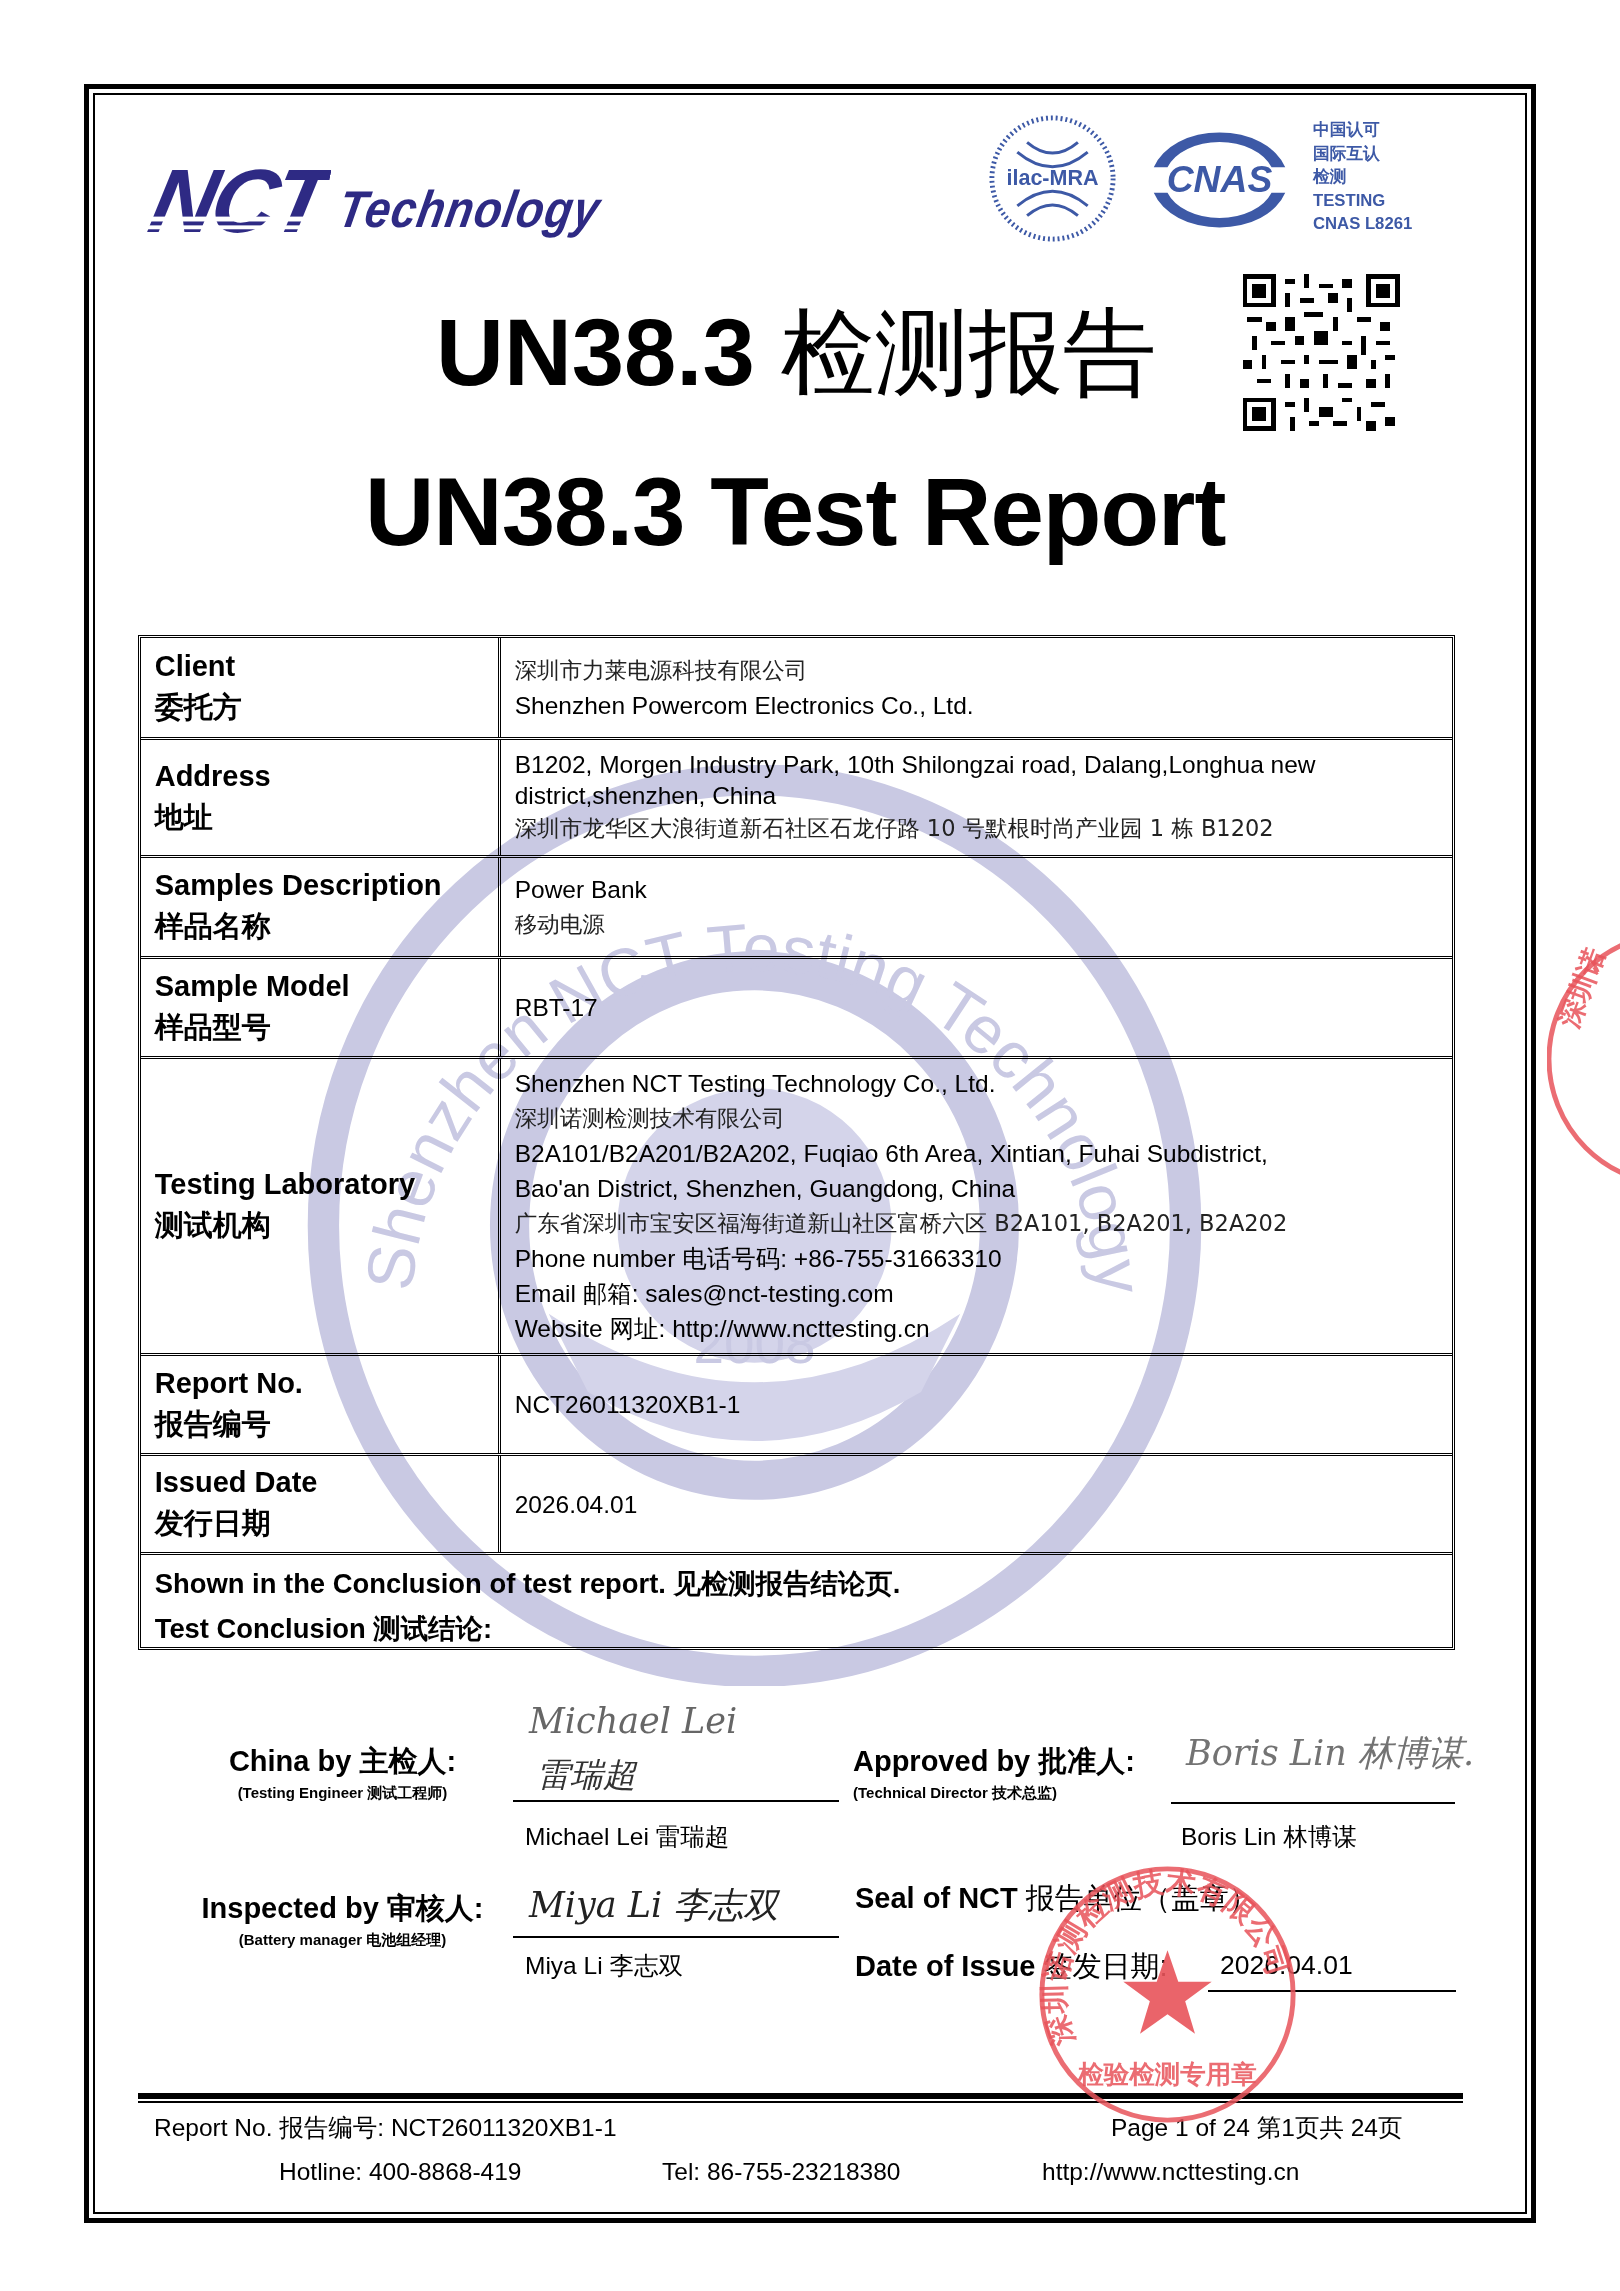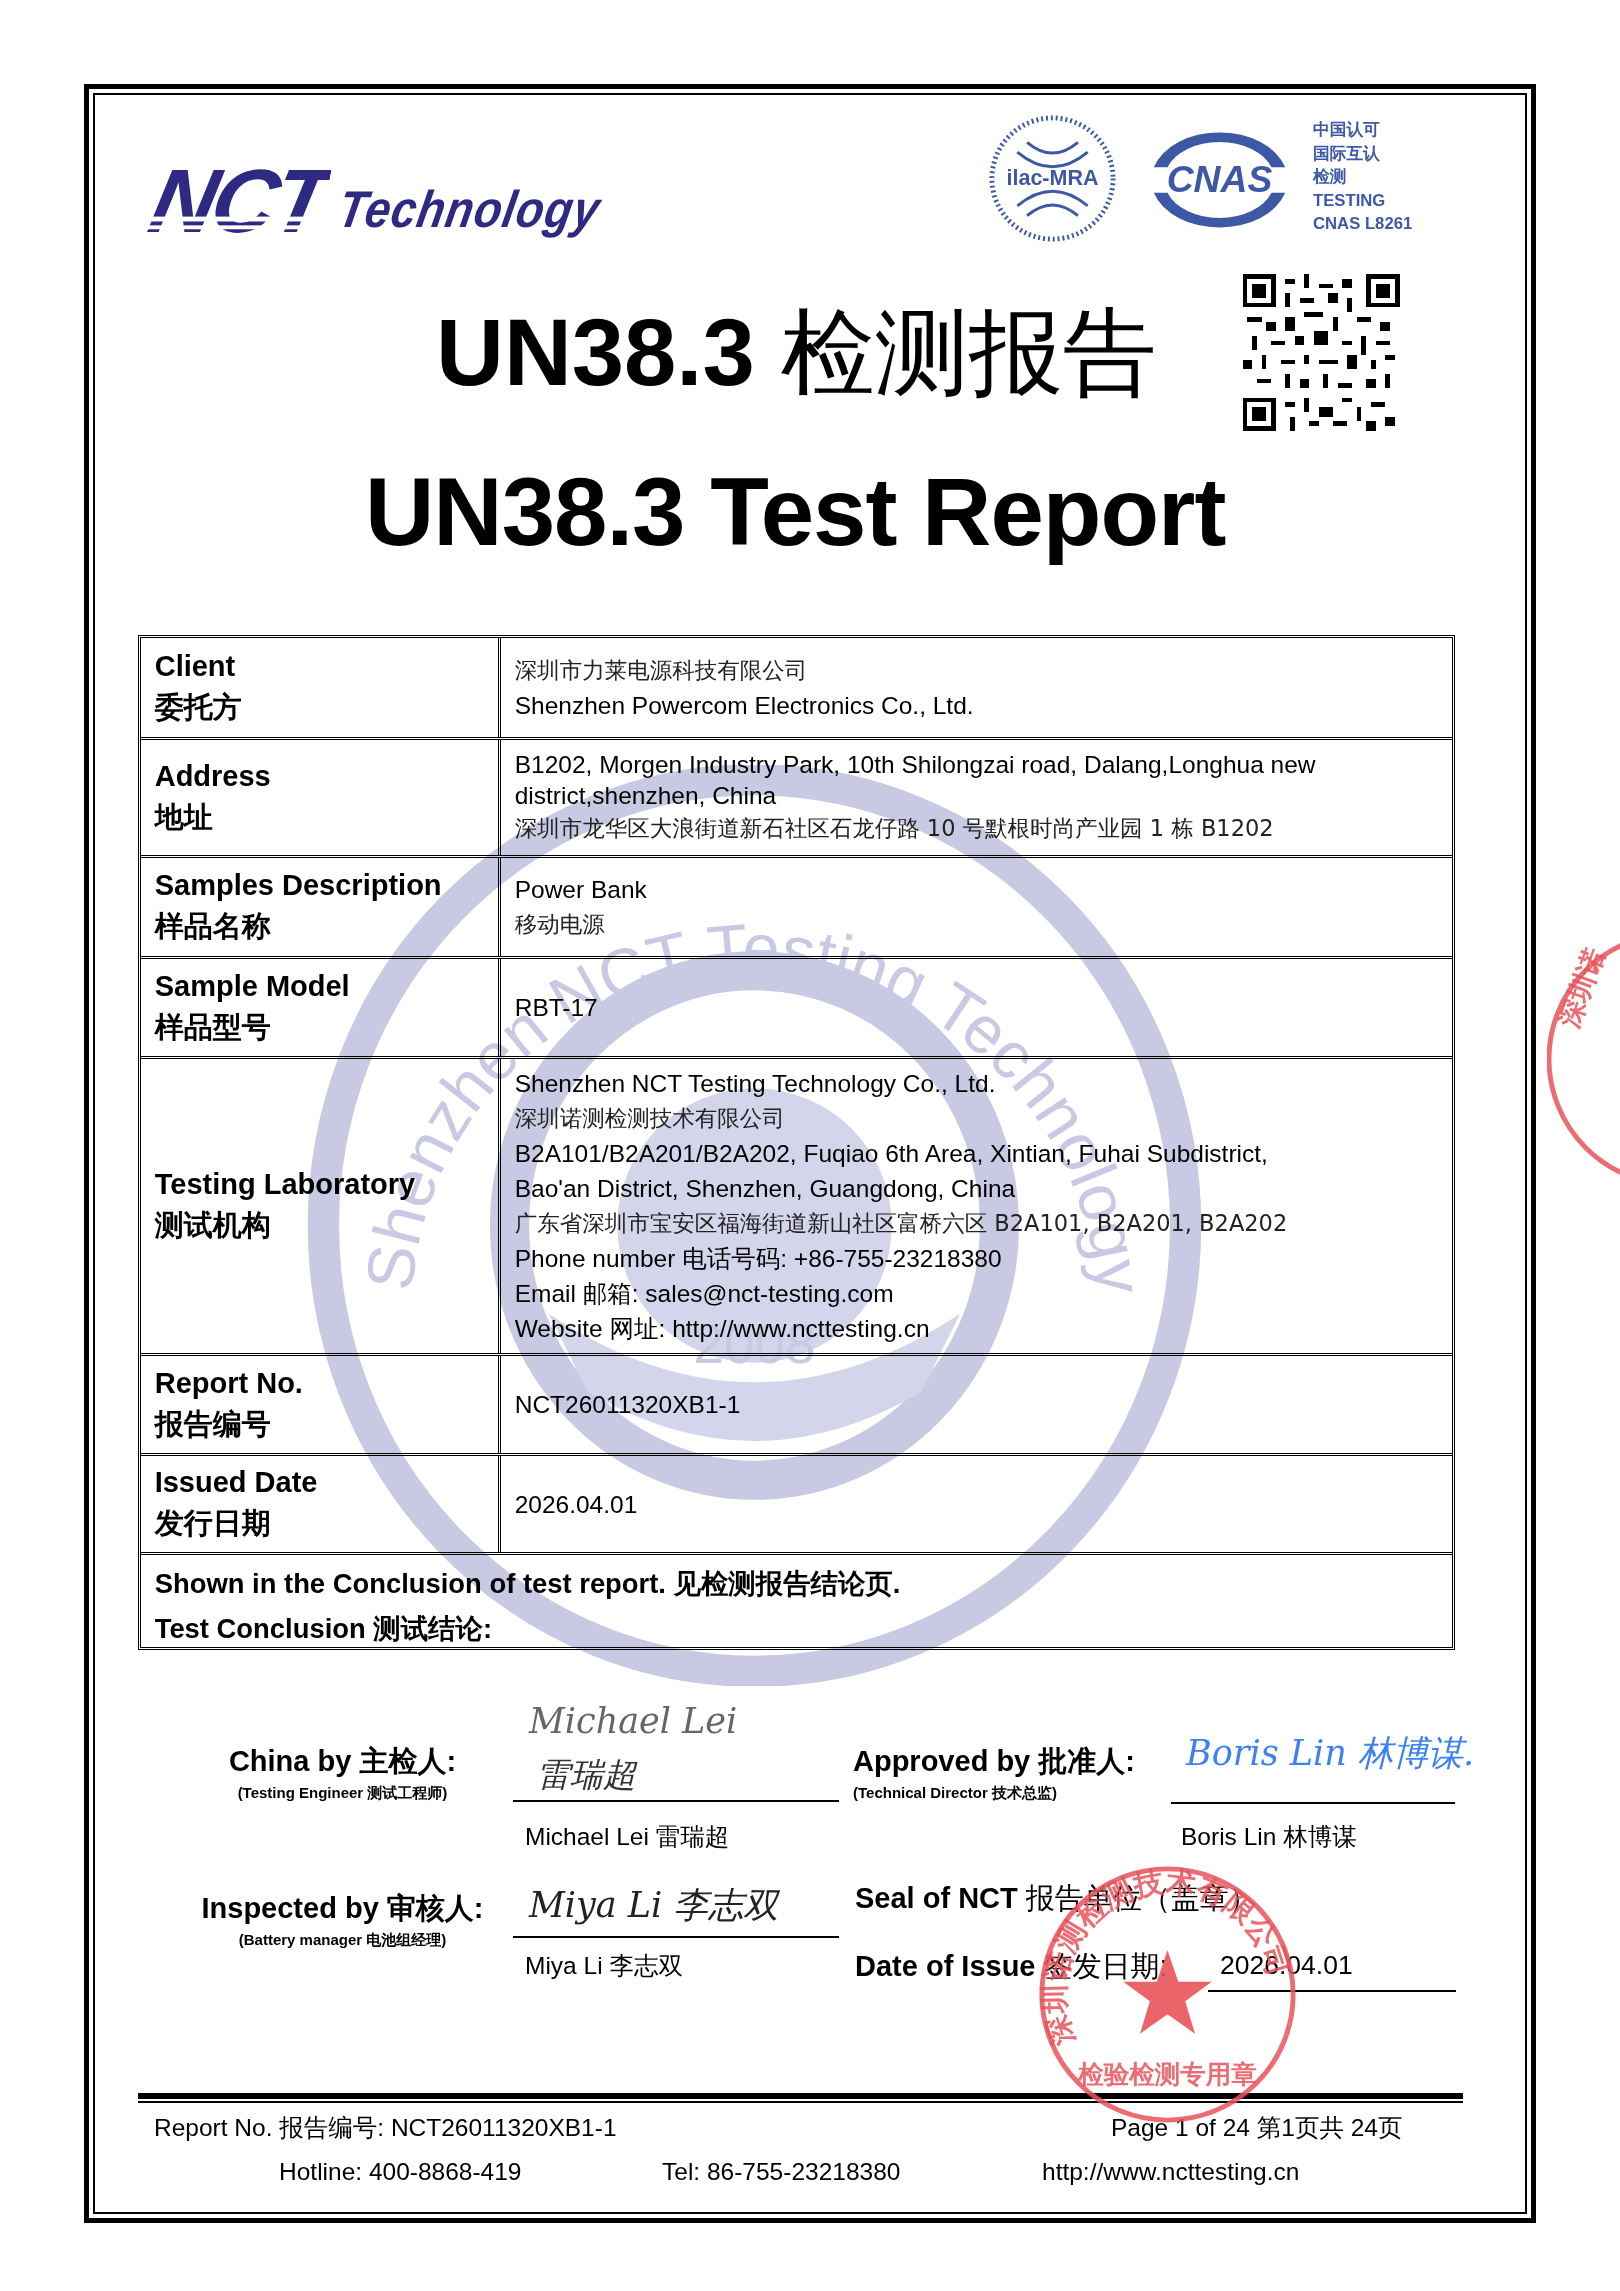--- a/index.html
+++ b/index.html
@@ -230,21 +230,21 @@
     <div class="lab">
       <div class="en">Testing Laboratory</div>
       <div class="cn">测试机构</div>
     </div>
     <div class="val">
       <div class="ln">Shenzhen NCT Testing Technology Co., Ltd.</div>
       <div class="ln cn">深圳诺测检测技术有限公司</div>
       <div class="ln">B2A101/B2A201/B2A202, Fuqiao 6th Area, Xintian, Fuhai Subdistrict,</div>
       <div class="ln">Bao'an District, Shenzhen, Guangdong, China</div>
       <div class="ln cn">广东省深圳市宝安区福海街道新山社区富桥六区 B2A101, B2A201, B2A202</div>
-      <div class="ln">Phone number 电话号码: +86-755-23218380</div>
+      <div class="ln">Phone number 电话号码: +86-755-31663310</div>
       <div class="ln">Email 邮箱: sales@nct-testing.com</div>
       <div class="ln">Website 网址: http://www.ncttesting.cn</div>
     </div>
   </div>
 
   <div class="row" style="height:100px">
     <div class="lab">
       <div class="en">Report No.</div>
       <div class="cn">报告编号</div>
     </div>
@@ -283,21 +283,21 @@
   <div class="sub">(Battery manager 电池组经理)</div>
 </div>
 <div class="abs handwrite" style="left:529px; top:1882px; font-size:35px; color:#222;">Miya Li 李志双</div>
 <div class="abs sig-line" style="left:513px; top:1936px; width:326px;"></div>
 <div class="abs sig-name" style="left:525px; top:1950px;">Miya Li 李志双</div>
 
 <div class="abs sig-label" style="left:853px; top:1743px; width:304px; text-align:left;">
   <div class="main">Approved by 批准人:</div>
   <div class="sub">(Technical Director 技术总监)</div>
 </div>
-<div class="abs handwrite" style="left:1186px; top:1730px; font-size:35px; color:#3b82f6;">Boris Lin 林博谋.</div>
+<div class="abs handwrite" style="left:1186px; top:1730px; font-size:35px; color:#737373;">Boris Lin 林博谋.</div>
 <div class="abs sig-line" style="left:1171px; top:1802px; width:284px;"></div>
 <div class="abs sig-name" style="left:1181px; top:1821px;">Boris Lin 林博谋</div>
 
 <div class="abs seal-line" style="left:855px; top:1880px;">
   <span>Seal of NCT</span>
   <span class="nb">报告单位（盖章）</span>
 </div>
 <div class="abs seal-line" style="left:855px; top:1948px;">
   <span>Date of Issue</span>
   <span class="nb">签发日期:</span>

